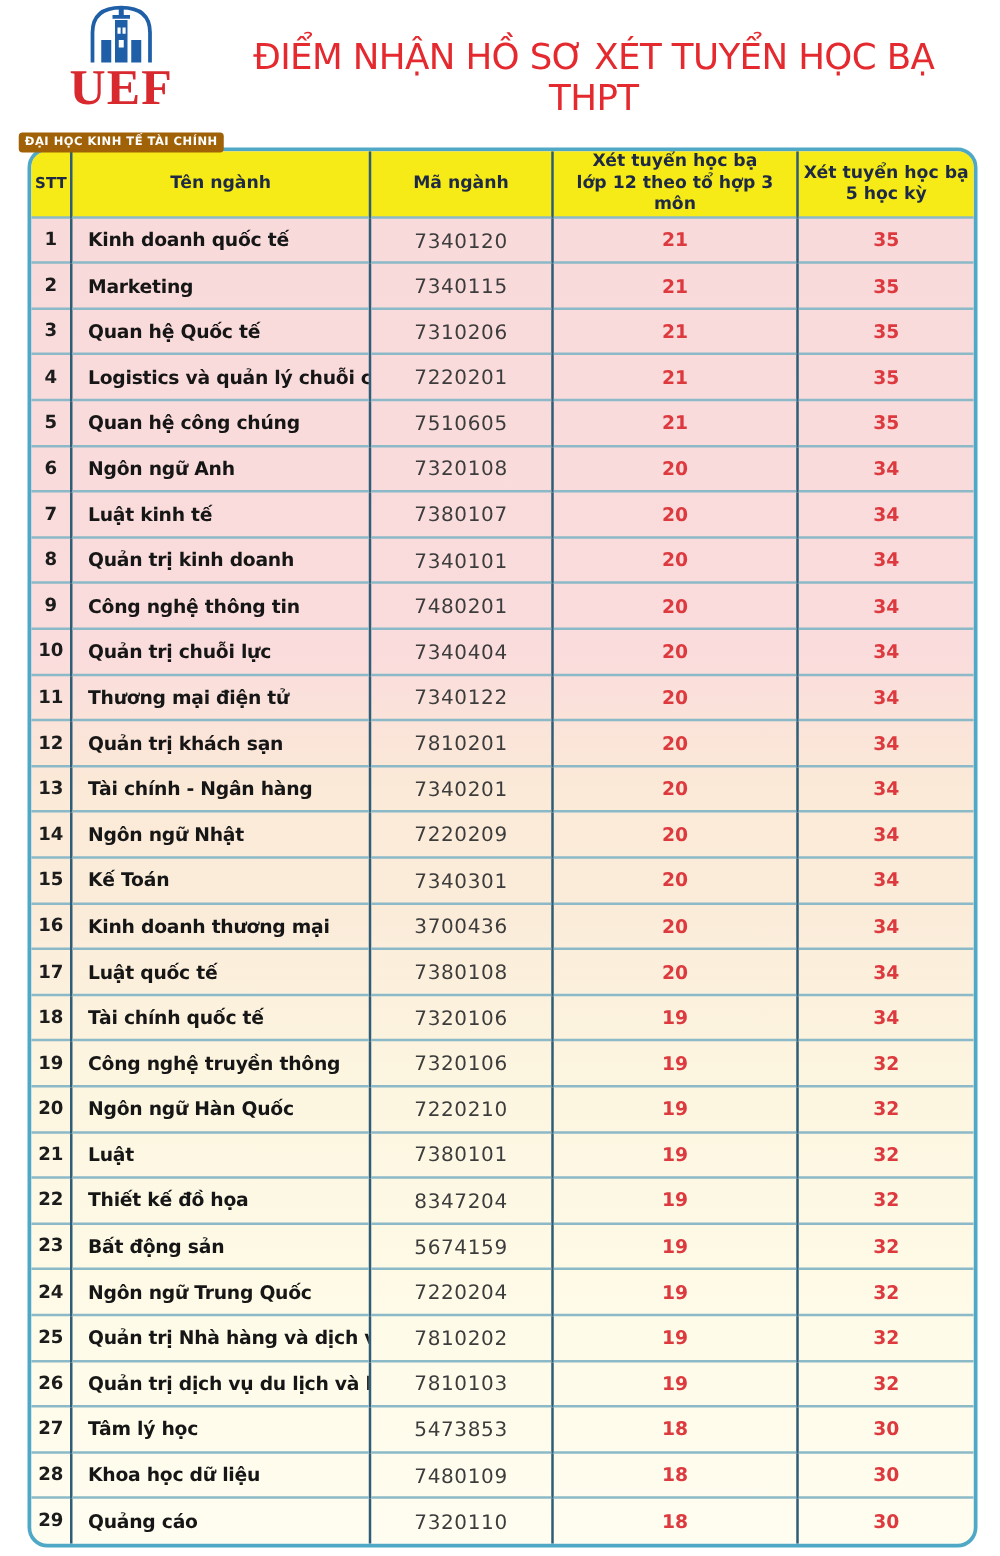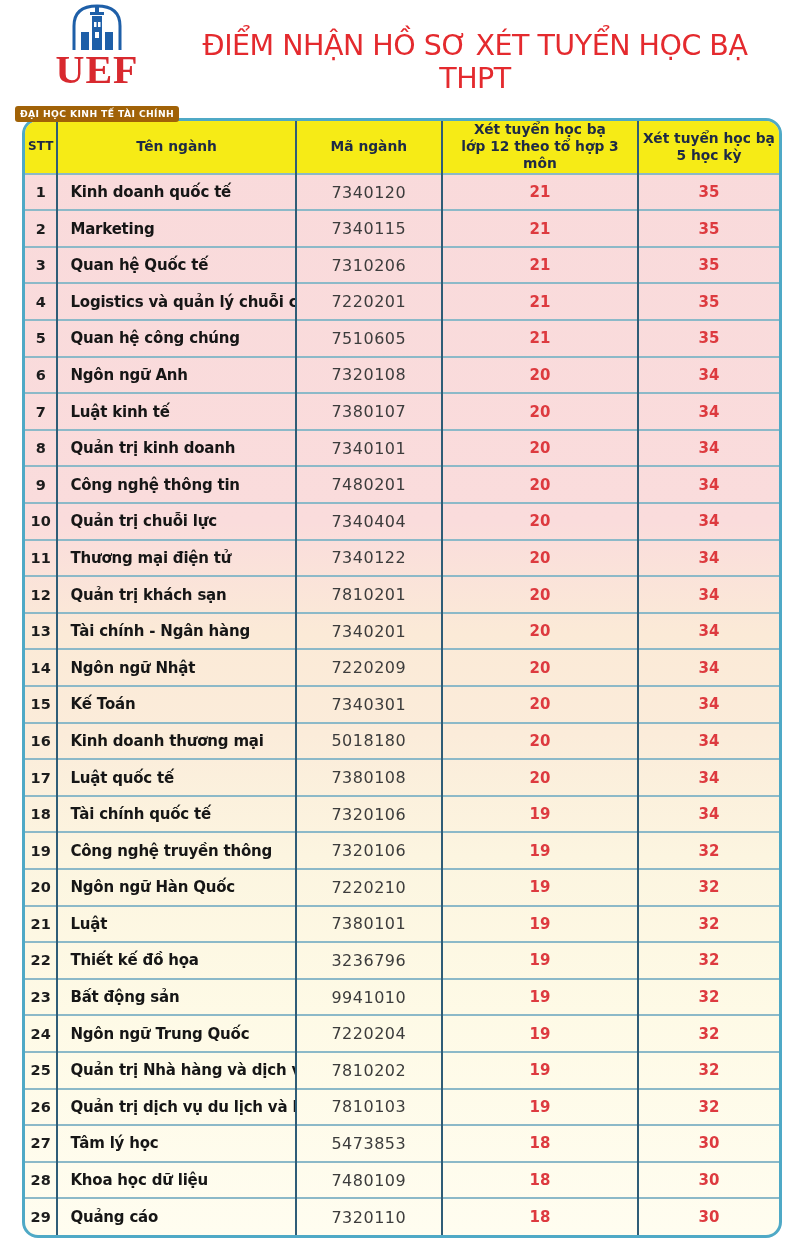--- a/index.html
+++ b/index.html
@@ -300,21 +300,21 @@
     <td class="cell-stt">15</td>
     <td class="cell-name">Kế Toán</td>
     <td class="cell-code">7340301</td>
     <td class="cell-score">20</td>
     <td class="cell-score">34</td>
   </tr>
 
   <tr>
     <td class="cell-stt">16</td>
     <td class="cell-name">Kinh doanh thương mại</td>
-    <td class="cell-code">5018180</td>
+    <td class="cell-code">3700436</td>
     <td class="cell-score">20</td>
     <td class="cell-score">34</td>
   </tr>
 
   <tr>
     <td class="cell-stt">17</td>
     <td class="cell-name">Luật quốc tế</td>
     <td class="cell-code">7380108</td>
     <td class="cell-score">20</td>
     <td class="cell-score">34</td>
@@ -348,29 +348,29 @@
     <td class="cell-stt">21</td>
     <td class="cell-name">Luật</td>
     <td class="cell-code">7380101</td>
     <td class="cell-score">19</td>
     <td class="cell-score">32</td>
   </tr>
 
   <tr>
     <td class="cell-stt">22</td>
     <td class="cell-name">Thiết kế đồ họa</td>
-    <td class="cell-code">3236796</td>
+    <td class="cell-code">8347204</td>
     <td class="cell-score">19</td>
     <td class="cell-score">32</td>
   </tr>
 
   <tr>
     <td class="cell-stt">23</td>
     <td class="cell-name">Bất động sản</td>
-    <td class="cell-code">9941010</td>
+    <td class="cell-code">5674159</td>
     <td class="cell-score">19</td>
     <td class="cell-score">32</td>
   </tr>
 
   <tr>
     <td class="cell-stt">24</td>
     <td class="cell-name">Ngôn ngữ Trung Quốc</td>
     <td class="cell-code">7220204</td>
     <td class="cell-score">19</td>
     <td class="cell-score">32</td>

